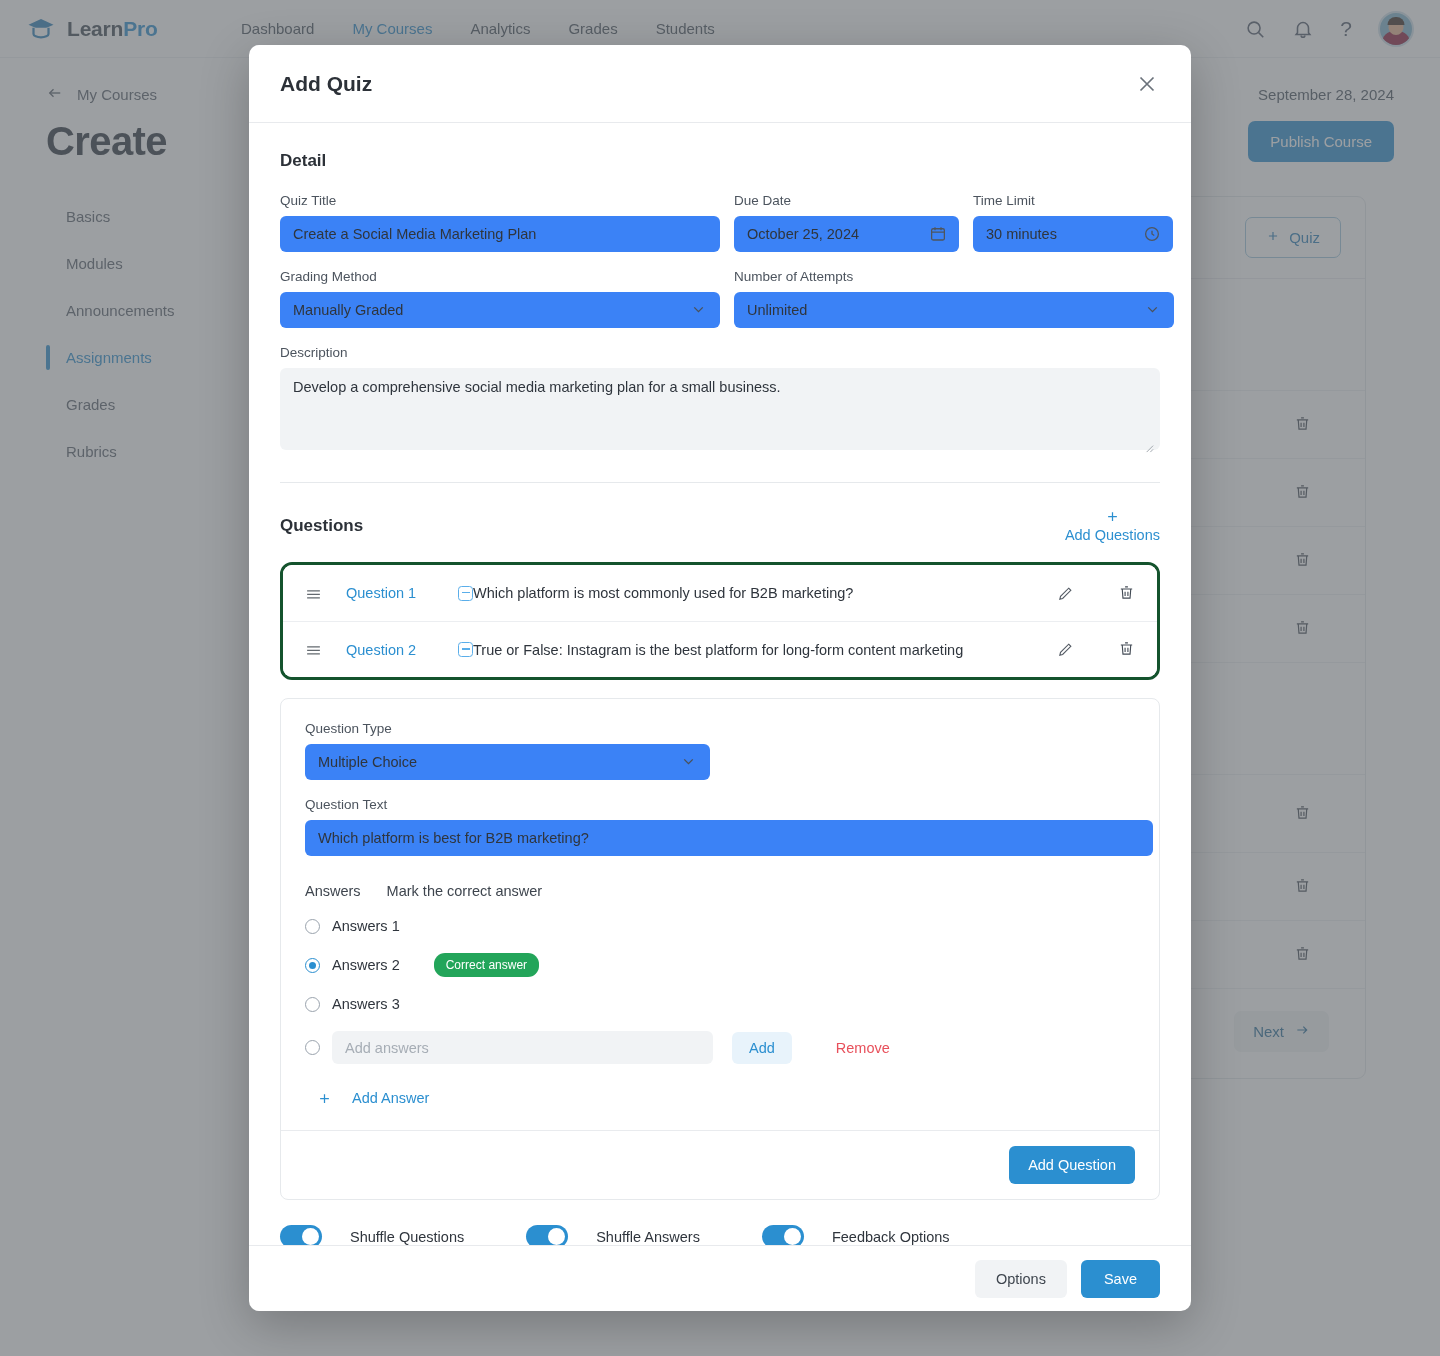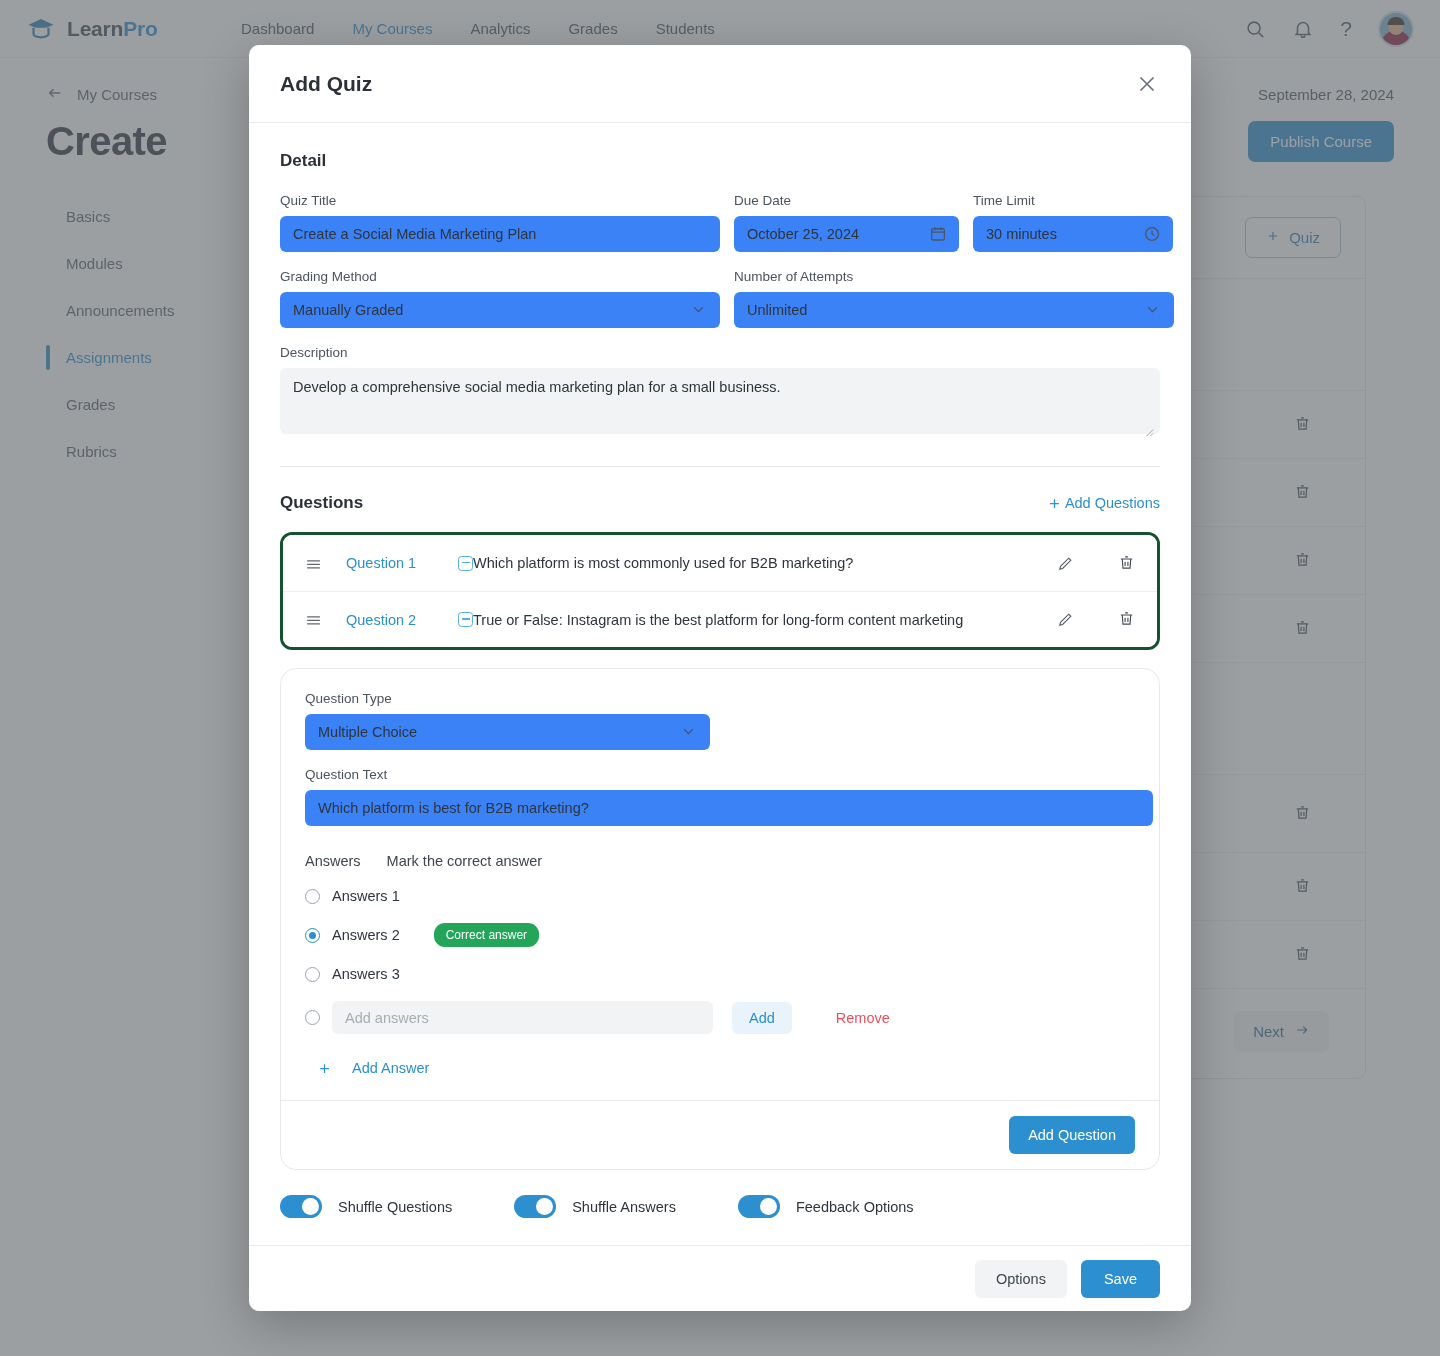--- a/index.html
+++ b/index.html
@@ -122,47 +122,47 @@
     width: 100%; height: 36px; background: #3b82f6; border: none; border-radius: 6px;
     padding: 0 13px; font-size: 14.5px; color: #2f353d; font-family: inherit;
   }
   .inp.with-icon { padding-right: 38px; }
   .fld-icon { position: absolute; right: 12px; bottom: 9px; width: 18px; height: 18px; color: #4e555e; }
   .chev { position: absolute; right: 13px; bottom: 10px; width: 17px; height: 17px; color: #4a515a; }
 
   .grid-detail2 { display: grid; grid-template-columns: 440px 440px; gap: 14px; margin-top: 17px; }
   .desc-wrap { margin-top: 17px; }
   .ta {
-    width: 100%; height: 66px; background: #f1f3f5; border: none; border-radius: 6px;
+    width: 100%; height: 82px; background: #f1f3f5; border: none; border-radius: 6px;
     padding: 11px 13px; font-size: 14.5px; color: #2f353d; font-family: inherit; resize: none;
   }
   .ta-grip { position: absolute; right: 6px; bottom: 4px; width: 11px; height: 11px; color: #9aa1a9; }
 
   .divider { height: 1px; background: #e6e9ec; margin: 28px 0 0; }
 
   .q-head { display: flex; align-items: center; justify-content: space-between; margin-top: 26px; }
   .q-title { font-size: 17px; font-weight: 700; color: #2c3138; }
-  .add-q { display: flex; align-items: center; gap: 3px; color: #2b8fd0; font-size: 14.5px; cursor: pointer; }
+  .add-q { display: flex; align-items: center; gap: 3px; color: #2b8fd0; font-size: 14.5px; cursor: pointer; flex-direction: column; }
   .plus { width: 15px; height: 15px; }
 
   .qlist { margin-top: 19px; border: 3px solid #14532d; border-radius: 12px; overflow: hidden; }
   .qrow { height: 56px; display: flex; align-items: center; padding: 0 22px; background: #fff; }
   .qrow + .qrow { border-top: 1px solid #eceef1; }
   .drag { width: 17px; height: 13px; color: #63696f; }
   .qnum { color: #2b8fd0; font-size: 14.5px; width: 112px; margin-left: 24px; }
   .qicon {
     width: 15px; height: 15px; border: 1.6px solid #5aaeea; border-radius: 3.5px;
     position: relative; flex: 0 0 auto;
   }
   .qicon::after { content: ""; position: absolute; left: 2.5px; right: 2.5px; top: 5.4px; height: 1.6px; background: #5aaeea; }
   .qtext { font-size: 14.5px; color: #2f353d; }
   .qactions { margin-left: auto; display: flex; align-items: center; gap: 44px; }
   .pencil { width: 17px; height: 17px; color: #555c65; }
 
-  .editor { margin-top: 18px; border: 1px solid #e6e9ec; border-radius: 16px; }
+  .editor { margin-top: 18px; border: 1px solid #e6e9ec; border-radius: 8px; }
   .editor-inner { padding: 22px 24px 24px; }
   .sel-wrap { position: relative; width: 405px; }
   .qt-input { width: 848px; }
   .ans-head { display: flex; align-items: baseline; gap: 26px; margin-top: 27px; }
   .ans-lbl { font-size: 14.5px; color: #3e454e; }
   .mark-hint { font-size: 14.5px; color: #3e454e; }
 
   .ans-row { display: flex; align-items: center; gap: 12px; margin-top: 19px; }
   .radio {
     width: 15px; height: 15px; border-radius: 50%; border: 1.6px solid #9aa3ad;
@@ -191,21 +191,21 @@
   .remove-link { color: #e8505b; font-size: 14.5px; margin-left: 32px; cursor: pointer; }
   .add-answer { display: flex; align-items: center; gap: 20px; color: #2b8fd0; font-size: 14.5px; margin-top: 26px; margin-left: 12px; cursor: pointer; }
 
   .editor-foot { border-top: 1px solid #e9ebee; padding: 15px 24px; display: flex; justify-content: flex-end; }
   .addq-btn {
     background: #2b8fd0; color: #fff; border: none; border-radius: 6px;
     padding: 11px 19px; font-size: 14.5px; font-family: inherit; cursor: pointer;
   }
 
   .toggles { display: flex; align-items: center; gap: 0; margin-top: 25px; }
-  .tg-item { display: flex; align-items: center; gap: 16px; }
+  .tg-item { display: flex; align-items: center; gap: 28px; }
   .tg-item + .tg-item { margin-left: 62px; }
   .switch {
     width: 42px; height: 23px; border-radius: 12px; background: #2b8fd0;
     position: relative; cursor: pointer; flex: 0 0 auto;
   }
   .switch::after {
     content: ""; position: absolute; right: 3px; top: 3px;
     width: 17px; height: 17px; border-radius: 50%; background: #fff;
   }
   .tg-label { font-size: 14.5px; color: #2f353d; }

